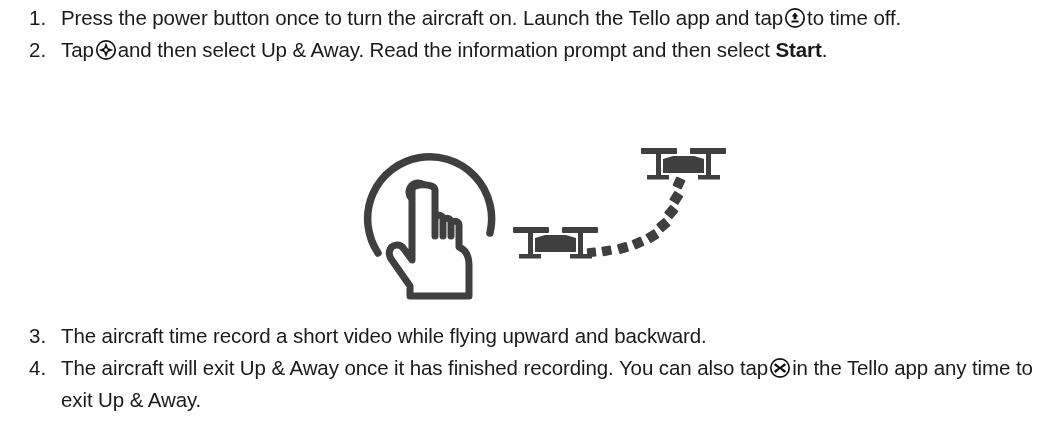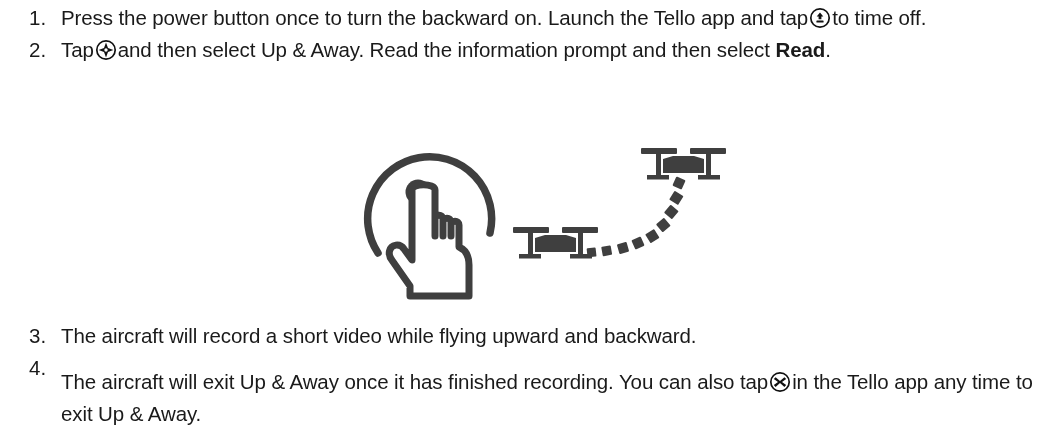--- a/index.html
+++ b/index.html
@@ -69,38 +69,38 @@
   }
   .illustration svg { display: block; }
 </style>
 </head>
 <body>
 
 <div class="instructions top">
 
   <div class="step">
     <span class="step-num">1.</span>
-    <span class="step-text"><span>Press the power button once to turn the backward on. Launch the Tello app and tap</span><span class="inline-icon" aria-label="takeoff">
+    <span class="step-text"><span>Press the power button once to turn the aircraft on. Launch the Tello app and tap</span><span class="inline-icon" aria-label="takeoff">
         <svg viewBox="0 0 22 22">
           <circle cx="11" cy="11" r="9.2" fill="none" stroke="#111" stroke-width="1.7"></circle>
           <path d="M11 5.6 L14.3 9.6 L12.4 9.6 L12.4 12.2 L9.6 12.2 L9.6 9.6 L7.7 9.6 Z" fill="#111"></path>
           <rect x="7.4" y="13.6" width="7.2" height="1.9" rx="0.6" fill="#111"></rect>
         </svg>
       </span><span>to time off.</span></span>
   </div>
 
   <div class="step">
     <span class="step-num">2.</span>
     <span class="step-text"><span>Tap</span><span class="inline-icon" aria-label="up and away mode">
         <svg viewBox="0 0 22 22">
           <circle cx="11" cy="11" r="9.2" fill="none" stroke="#111" stroke-width="1.7"></circle>
           <path d="M11 3.6 L13.0 9.0 L18.4 11 L13.0 13.0 L11 18.4 L9.0 13.0 L3.6 11 L9.0 9.0 Z" fill="#111"></path>
           <circle cx="11" cy="11" r="1.7" fill="#ffffff"></circle>
         </svg>
-      </span><span>and then select Up &amp; Away. Read the information prompt and then select</span><span>&nbsp;</span><span class="bold">Read</span><span>.</span></span>
+      </span><span>and then select Up &amp; Away. Read the information prompt and then select</span><span>&nbsp;</span><span class="bold">Start</span><span>.</span></span>
   </div>
 
 </div>
 
 <div class="illustration">
   <svg viewBox="0 0 400 190" width="400" height="190" xmlns="http://www.w3.org/2000/svg">
 
     <g>
       <path d="M48 143
                A 62 62 0 1 1 160 123" fill="none" stroke="#3f3f3f" stroke-width="7.5" stroke-linecap="round"></path>
@@ -163,26 +163,26 @@
       <path d="M333 49 L343 46 L364 46 L374 49 L374 63 L333 63 Z"></path>
     </g>
 
   </svg>
 </div>
 
 <div class="instructions bottom">
 
   <div class="step">
     <span class="step-num">3.</span>
-    <span class="step-text">The aircraft will record a short video while flying upward and backward.</span>
+    <span class="step-text">The aircraft time record a short video while flying upward and backward.</span>
   </div>
 
   <div class="step" style="white-space:normal;">
     <span class="step-num">4.</span>
-    <span class="step-text" style="max-width:1000px;margin-top:14px;"><span>The aircraft will exit Up &amp; Away once it has finished recording. You can also tap</span><span class="inline-icon" aria-label="exit">
+    <span class="step-text" style="max-width:1000px;"><span>The aircraft will exit Up &amp; Away once it has finished recording. You can also tap</span><span class="inline-icon" aria-label="exit">
         <svg viewBox="0 0 22 22">
           <circle cx="11" cy="11" r="9.2" fill="none" stroke="#111" stroke-width="1.7"></circle>
           <path d="M6.6 6.2 L11 10.0 L15.4 6.2 L17.2 8.0 L13.0 11 L17.2 14.0 L15.4 15.9 L11 12.1 L6.6 15.9 L4.8 14.0 L9.0 11 L4.8 8.0 Z" fill="#111"></path>
         </svg>
       </span><span>in the Tello app any time to exit Up &amp; Away.</span></span>
   </div>
 
 </div>
 
 </body></html>

